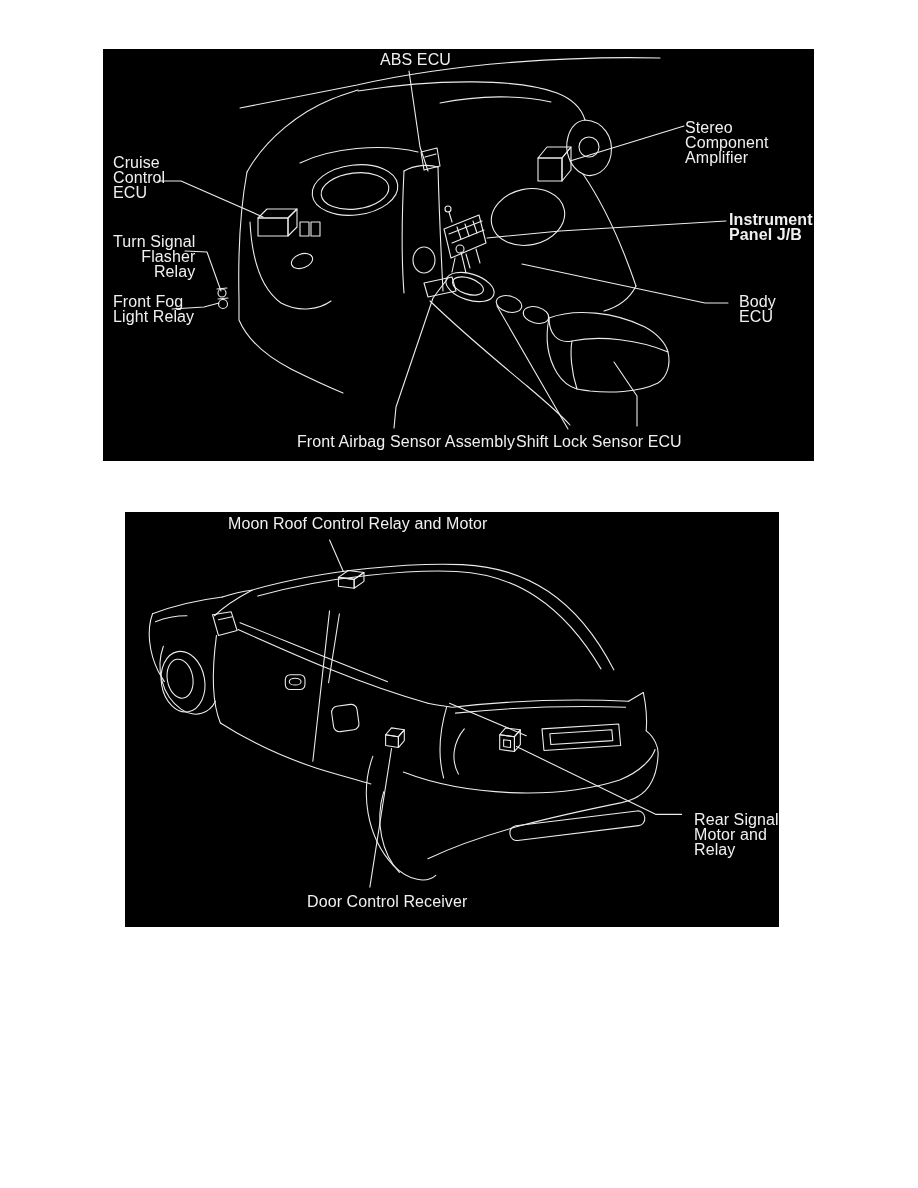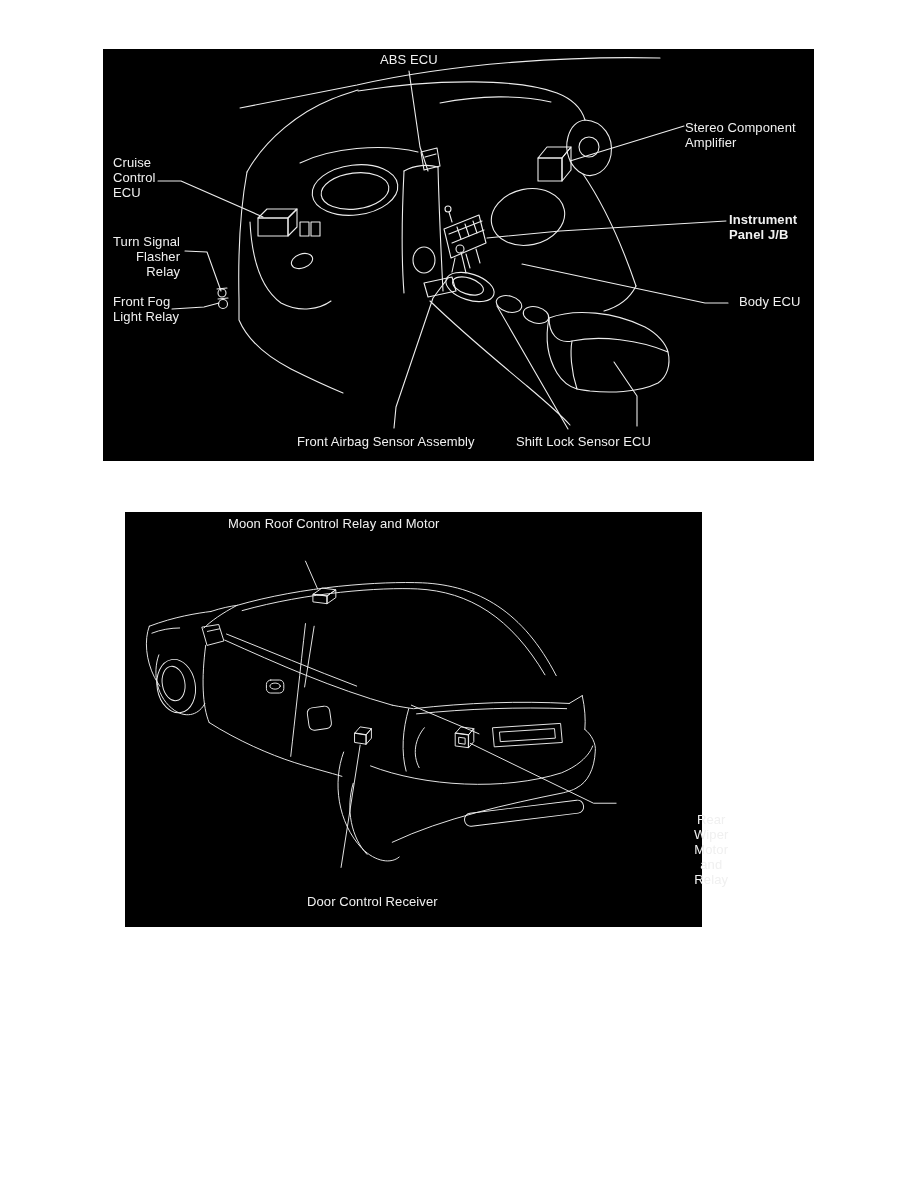--- a/index.html
+++ b/index.html
@@ -2,21 +2,21 @@
 <html><head>
 <meta charset="utf-8">
 <style>
   html,body{margin:0;padding:0;background:#ffffff;}
   #page{position:relative;width:918px;height:1188px;background:#ffffff;overflow:hidden;
         font-family:"Liberation Sans","DejaVu Sans",sans-serif;}
   .panel{position:absolute;background:#000;}
   .panel svg{position:absolute;left:0;top:0;width:100%;height:100%;}
   .panel svg *{fill:none;stroke:var(--line,#ececec);stroke-width:1.1;
                stroke-linecap:round;stroke-linejoin:round;}
-  .lbl{position:absolute;color:var(--text,#f0f0f0);font-size:13px;line-height:15px;
+  .lbl{position:absolute;color:var(--text,#f0f0f0);font-size:16px;line-height:15px;
        white-space:pre-line;letter-spacing:0.1px;}
   .lbl.b{font-weight:bold;}
 </style>
 </head>
 <body>
 
 <div id="page">
 
   <div class="panel" style="left: 103px; top: 49px; width: 711px; height: 412px; background: rgb(0, 0, 0); --line: #ececec; --text: #f0f0f0;">
     <svg viewBox="103 49 711 412">
@@ -123,21 +123,21 @@
 Light Relay</div>
     <div class="lbl" style="left:582px;top:71px;">Stereo Component
 Amplifier</div>
     <div class="lbl b" style="left:626px;top:163px;">Instrument
 Panel J/B</div>
     <div class="lbl" style="left:628px;top:245px;margin-left:8px;">Body ECU</div>
     <div class="lbl" style="left:194px;top:385px;">Front Airbag Sensor Assembly</div>
     <div class="lbl" style="left:413px;top:385px;">Shift Lock Sensor ECU</div>
   </div>
 
-  <div class="panel" style="left: 125px; top: 512px; width: 577px; height: 415px; background: rgb(0, 0, 0); text-align: center; --line: #ececec; --text: #f0f0f0;">
+  <div class="panel" style="left: 125px; top: 512px; width: 654px; height: 415px; background: rgb(0, 0, 0); --line: #ececec; --text: #f0f0f0;">
     <svg viewBox="125 512 665 415">
       <g>
         <path d="M153,612 C147,628 149,651 159,671 L165,681"></path>
         <path d="M153,612 C182,601 208,597 224,595"></path>
         <path d="M156,620 C166,616 178,614 188,614"></path>
         <path d="M164,645 C156,667 162,695 182,709 C197,719 211,713 217,701"></path>
         <ellipse cx="184" cy="681" rx="22" ry="31" transform="rotate(-10 184 681)"></ellipse>
         <ellipse cx="181" cy="678" rx="13" ry="20" transform="rotate(-10 181 678)"></ellipse>
         <path d="M224,595 C236,591 246,589 254,588"></path>
         <path d="M254,588 C237,597 224,606 216,614"></path>
@@ -187,19 +187,19 @@
         <path d="M521,737 L527,730 L527,745 L521,752 Z"></path>
         <path d="M510,740 L517,741 L517,748 L510,747 Z"></path>
       </g>
       <g>
         <path d="M333,537 L347,569"></path>
         <path d="M523,747 L665,816 L691,816"></path>
         <path d="M396,749 L374,890"></path>
       </g>
     </svg>
     <div class="lbl" style="left:103px;top:4px;">Moon Roof Control Relay and Motor</div>
-    <div class="lbl" style="left:569px;top:300px;">Rear Wiper
+    <div class="lbl" style="left:569px;top:300px;">Rear Signal
 Motor and
 Relay</div>
     <div class="lbl" style="left:182px;top:382px;">Door Control Receiver</div>
   </div>
 
 </div>
 
 </body></html>

